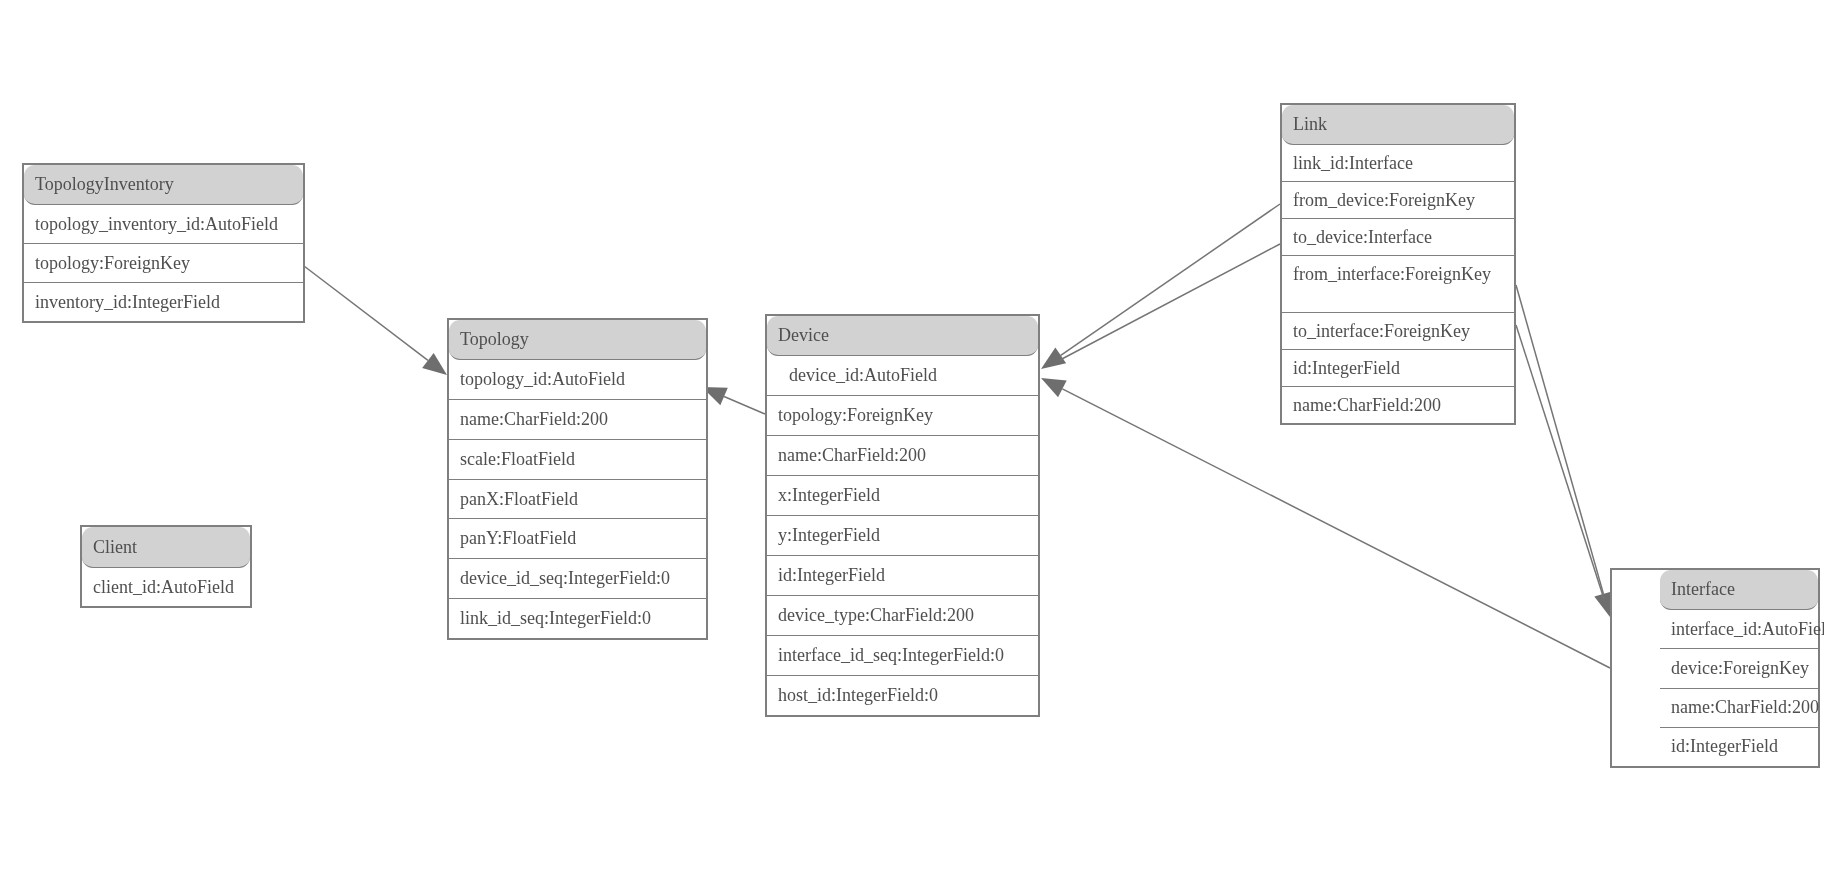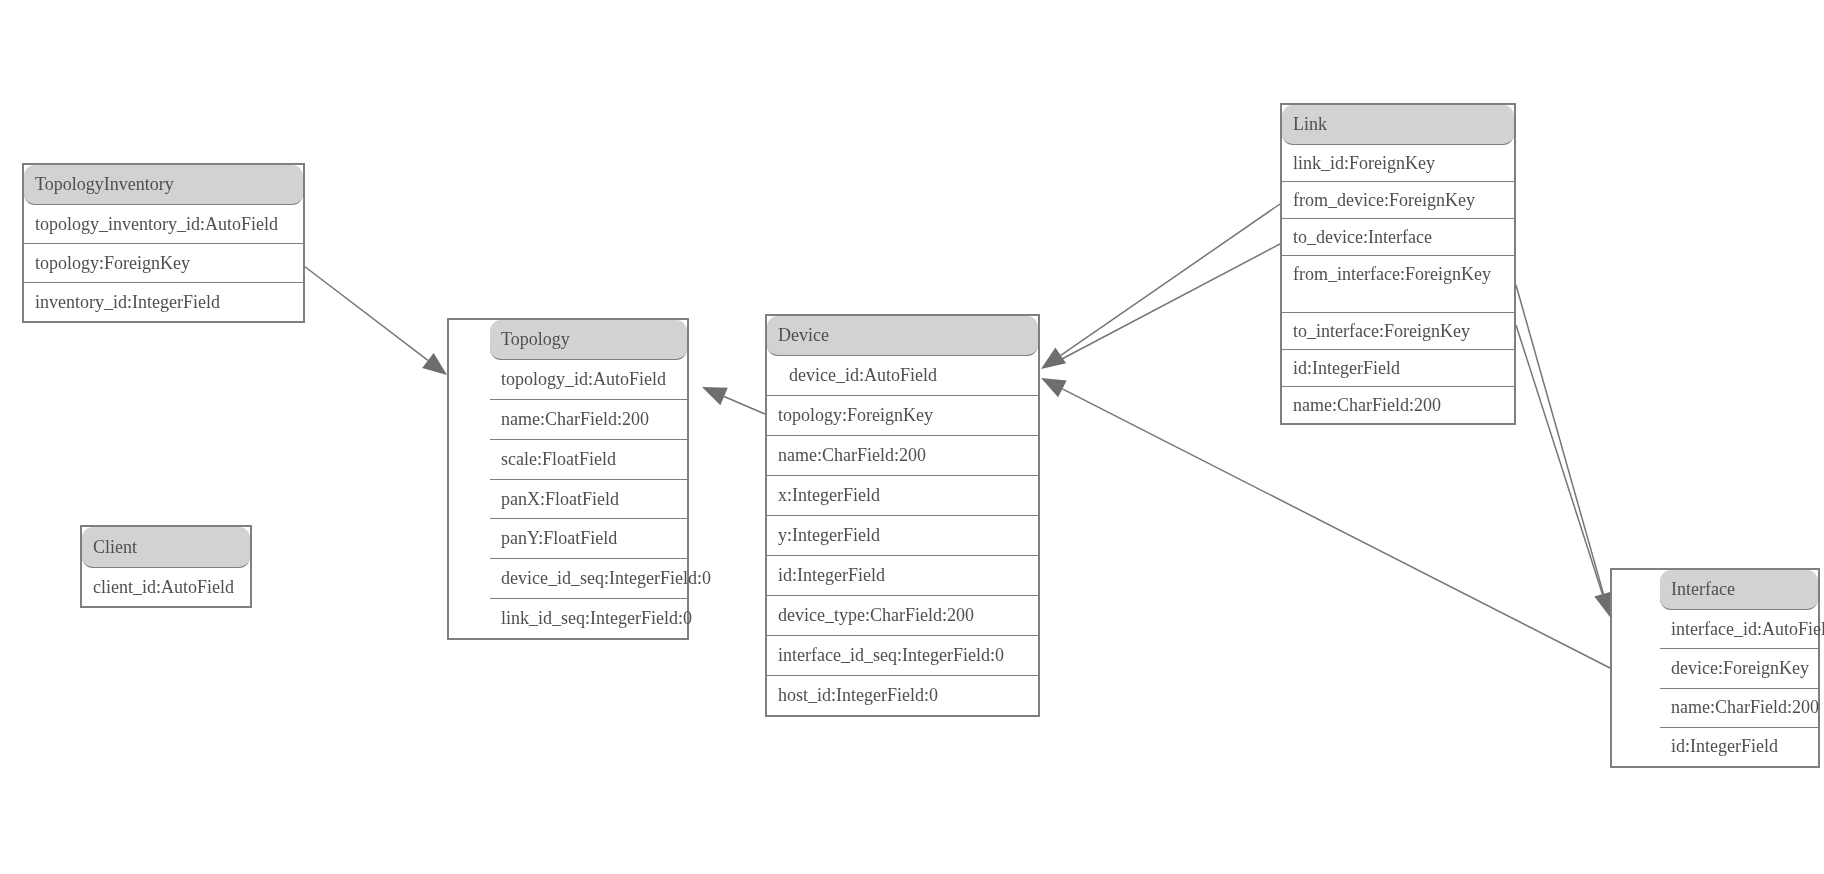--- a/index.html
+++ b/index.html
@@ -85,21 +85,21 @@
       <line x1="1610" y1="668" x2="1062.382940045023" y2="388.8981592496602" stroke="#757575" stroke-width="1.5"></line>
       <polygon points="1041,378 1066.6967947480134,380.4340788151719 1058.0690853420324,397.36223968414845" fill="#6e6e6e"></polygon>
     </svg>
   <div id="entities">
       <div class="entity" style="left: 22px; top: 163px; width: 283px; height: 160px; border-color: rgb(127, 127, 127);">
         <div class="entity-header" style="height: 40px; background: rgb(210, 210, 210); color: rgb(79, 79, 79);">TopologyInventory</div>
         <div class="entity-row" style="color: rgb(79, 79, 79);">topology_inventory_id:AutoField</div>
         <div class="entity-row" style="color: rgb(79, 79, 79);">topology:ForeignKey</div>
         <div class="entity-row" style="color: rgb(79, 79, 79);">inventory_id:IntegerField</div>
       </div>
-      <div class="entity" style="left: 447px; top: 318px; width: 242px; height: 322px; border-color: rgb(127, 127, 127); padding-left: 41px;">
+      <div class="entity" style="left: 447px; top: 318px; width: 261px; height: 322px; border-color: rgb(127, 127, 127);">
         <div class="entity-header" style="height: 40px; background: rgb(210, 210, 210); color: rgb(79, 79, 79);">Topology</div>
         <div class="entity-row" style="color: rgb(79, 79, 79);">topology_id:AutoField</div>
         <div class="entity-row" style="color: rgb(79, 79, 79);">name:CharField:200</div>
         <div class="entity-row" style="color: rgb(79, 79, 79);">scale:FloatField</div>
         <div class="entity-row" style="color: rgb(79, 79, 79);">panX:FloatField</div>
         <div class="entity-row" style="color: rgb(79, 79, 79);">panY:FloatField</div>
         <div class="entity-row" style="color: rgb(79, 79, 79); text-align: center;">device_id_seq:IntegerField:0</div>
         <div class="entity-row" style="color: rgb(79, 79, 79);">link_id_seq:IntegerField:0</div>
       </div>
       <div class="entity" style="left: 80px; top: 525px; width: 172px; height: 83px; border-color: rgb(127, 127, 127);">
@@ -113,21 +113,21 @@
         <div class="entity-row" style="color: rgb(79, 79, 79);">name:CharField:200</div>
         <div class="entity-row" style="color: rgb(79, 79, 79);">x:IntegerField</div>
         <div class="entity-row" style="color: rgb(79, 79, 79);">y:IntegerField</div>
         <div class="entity-row" style="color: rgb(79, 79, 79);">id:IntegerField</div>
         <div class="entity-row" style="color: rgb(79, 79, 79);">device_type:CharField:200</div>
         <div class="entity-row" style="color: rgb(79, 79, 79);">interface_id_seq:IntegerField:0</div>
         <div class="entity-row" style="color: rgb(79, 79, 79);">host_id:IntegerField:0</div>
       </div>
       <div class="entity" style="left: 1280px; top: 103px; width: 236px; height: 322px; border-color: rgb(127, 127, 127);">
         <div class="entity-header" style="height: 40px; background: rgb(210, 210, 210); color: rgb(79, 79, 79);">Link</div>
-        <div class="entity-row" style="color: rgb(79, 79, 79);">link_id:ForeignKey</div>
+        <div class="entity-row" style="color: rgb(79, 79, 79);">link_id:Interface</div>
         <div class="entity-row" style="color: rgb(79, 79, 79);">from_device:ForeignKey</div>
         <div class="entity-row" style="color: rgb(79, 79, 79);">to_device:Interface</div>
         <div class="entity-row" style="color: rgb(79, 79, 79);">from_interface:ForeignKey</div>
         <div class="entity-row" style="color: rgb(79, 79, 79); margin-top: 20px;">to_interface:ForeignKey</div>
         <div class="entity-row" style="color: rgb(79, 79, 79);">id:IntegerField</div>
         <div class="entity-row" style="color: rgb(79, 79, 79);">name:CharField:200</div>
       </div>
       <div class="entity" style="left: 1610px; top: 568px; width: 210px; height: 200px; border-color: rgb(127, 127, 127); padding-left: 48px;">
         <div class="entity-header" style="height: 40px; background: rgb(210, 210, 210); color: rgb(79, 79, 79);">Interface</div>
         <div class="entity-row" style="color: rgb(79, 79, 79);">interface_id:AutoField</div>

